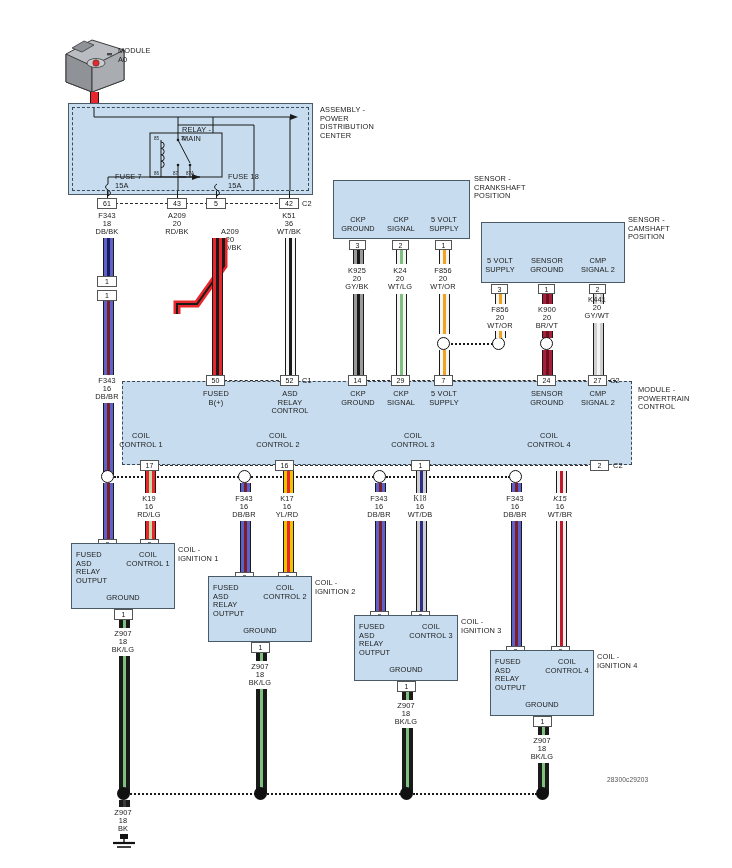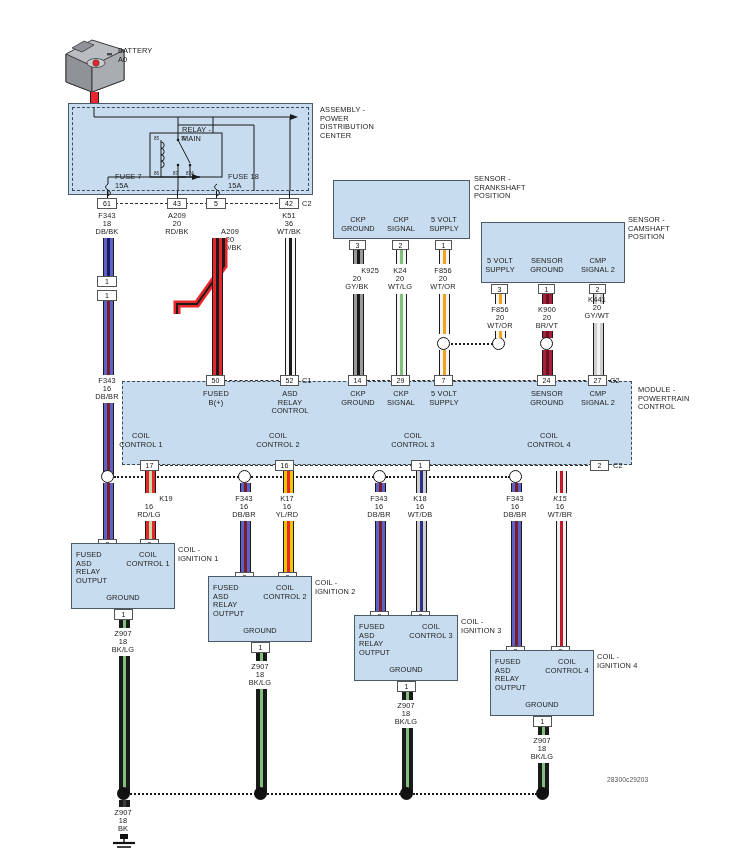--- a/index.html
+++ b/index.html
@@ -27,21 +27,21 @@
 
   <svg style="left:62px;top:36px;width:66px;height:60px;">
     <polygon points="4,18 30,4 62,14 62,44 30,56 4,46" fill="#b9bcc0" stroke="#3a3a3a" stroke-width="1"></polygon>
     <polygon points="4,18 30,30 30,56 4,46" fill="#8f9398" stroke="#3a3a3a" stroke-width="1"></polygon>
     <polygon points="30,30 62,14 62,44 30,56" fill="#a9adb2" stroke="#3a3a3a" stroke-width="1"></polygon>
     <polygon points="10,12 22,5 32,9 20,16" fill="#8f9398" stroke="#3a3a3a" stroke-width=".8"></polygon>
     <ellipse cx="34" cy="27" rx="9" ry="4.5" fill="#c8ccd0" stroke="#3a3a3a" stroke-width=".8"></ellipse>
     <circle cx="34" cy="27" r="3.2" fill="#e8262b" stroke="#3a3a3a" stroke-width=".6"></circle>
     <rect x="45" y="17" width="5" height="2.4" fill="#4a4a4a"></rect>
   </svg>
-  <div class="lbl" style="left:118px;top:47px;">BATTERY</div>
+  <div class="lbl" style="left:118px;top:47px;">MODULE</div>
   <div class="lbl" style="left:118px;top:56px;">A0</div>
 
   <div class="wire" style="left:90px;top:92px;width:7px;height:18px;background:#e8262b;border-left:1px solid #1a1a1a;border-right:1px solid #1a1a1a;"></div>
 
   <div class="box" style="left:68px;top:103px;width:245px;height:92px;"></div>
   <div class="boxdash" style="left:72px;top:107px;width:237px;height:84px;background:transparent;"></div>
   <div class="lbl" style="left:320px;top:106px;">ASSEMBLY -
 POWER
 DISTRIBUTION
 CENTER</div>
@@ -177,21 +177,21 @@
   <div class="wire" style="left:353px;top:250px;width:9px;height:14px;
               background:linear-gradient(90deg,#9a9a9a 0 3px,#1a1a1a 3px 6px,#9a9a9a 6px 9px);
               border-left:1px solid #1a1a1a;border-right:1px solid #1a1a1a;"></div>
   <div class="wire" style="left:396px;top:250px;width:9px;height:14px;
               background:linear-gradient(90deg,#f5f5f5 0 3px,#7fc07f 3px 6px,#f5f5f5 6px 9px);
               border-left:1px solid #1a1a1a;border-right:1px solid #1a1a1a;"></div>
   <div class="wire" style="left:439px;top:250px;width:9px;height:14px;
               background:linear-gradient(90deg,#f5f5f5 0 3px,#f0a31e 3px 6px,#f5f5f5 6px 9px);
               border-left:1px solid #1a1a1a;border-right:1px solid #1a1a1a;"></div>
 
-  <div class="lbl c" style="left:335px;top:267px;width:44px;text-align:right;">K925</div>
+  <div class="lbl c" style="left:335px;top:267px;width:44px;">K925</div>
   <div class="lbl c" style="left:335px;top:275px;width:44px;">20</div>
   <div class="lbl c" style="left:335px;top:283px;width:44px;">GY/BK</div>
 
   <div class="lbl c" style="left:378px;top:267px;width:44px;">K24</div>
   <div class="lbl c" style="left:378px;top:275px;width:44px;">20</div>
   <div class="lbl c" style="left:378px;top:283px;width:44px;">WT/LG</div>
 
   <div class="lbl c" style="left:421px;top:267px;width:44px;">F856</div>
   <div class="lbl c" style="left:421px;top:275px;width:44px;">20</div>
   <div class="lbl c" style="left:421px;top:283px;width:44px;">WT/OR</div>
@@ -316,21 +316,21 @@
   <div class="dotline" style="left:114px;top:476px;width:125px;"></div>
   <div class="circ" style="left:238px;top:470px;width:13px;height:13px;"></div>
   <div class="dotline" style="left:251px;top:476px;width:123px;"></div>
   <div class="circ" style="left:373px;top:470px;width:13px;height:13px;"></div>
   <div class="dotline" style="left:386px;top:476px;width:124px;"></div>
   <div class="circ" style="left:509px;top:470px;width:13px;height:13px;"></div>
 
   <div class="wire" style="left:145px;top:471px;width:9px;height:22px;
               background:linear-gradient(90deg,#e8262b 0 3px,#bfe0a8 3px 6px,#e8262b 6px 9px);
               border-left:1px solid #1a1a1a;border-right:1px solid #1a1a1a;"></div>
-  <div class="lbl c" style="left:143px;top:495px;width:46px;">K19</div>
+  <div class="lbl c" style="left:126px;top:495px;width:46px;">K19</div>
   <div class="lbl c" style="left:126px;top:503px;width:46px;">16</div>
   <div class="lbl c" style="left:126px;top:511px;width:46px;">RD/LG</div>
   <div class="wire" style="left:145px;top:521px;width:9px;height:18px;
               background:linear-gradient(90deg,#e8262b 0 3px,#bfe0a8 3px 6px,#e8262b 6px 9px);
               border-left:1px solid #1a1a1a;border-right:1px solid #1a1a1a;"></div>
 
   <div class="wire" style="left:103px;top:483px;width:9px;height:9px;
               background:linear-gradient(90deg,#5d62c9 0 3px,#7a1f27 3px 6px,#5d62c9 6px 9px);
               border-left:1px solid #1a1a1a;border-right:1px solid #1a1a1a;"></div>
   <div class="wire" style="left:103px;top:492px;width:9px;height:47px;
@@ -363,21 +363,21 @@
   <div class="lbl c" style="left:356px;top:495px;width:46px;">F343</div>
   <div class="lbl c" style="left:356px;top:503px;width:46px;">16</div>
   <div class="lbl c" style="left:356px;top:511px;width:46px;">DB/BR</div>
   <div class="wire" style="left:375px;top:521px;width:9px;height:90px;
               background:linear-gradient(90deg,#5d62c9 0 3px,#7a1f27 3px 6px,#5d62c9 6px 9px);
               border-left:1px solid #1a1a1a;border-right:1px solid #1a1a1a;"></div>
 
   <div class="wire" style="left:416px;top:471px;width:9px;height:22px;
               background:linear-gradient(90deg,#cfcfcf 0 3px,#2b2f86 3px 6px,#cfcfcf 6px 9px);
               border-left:1px solid #1a1a1a;border-right:1px solid #1a1a1a;"></div>
-  <div class="lbl c" style="left:397px;top:495px;width:46px;">K18</div>
+  <div class="lbl c" style="left:397px;top:495px;width:46px;font-family:Liberation Serif, serif;">K18</div>
   <div class="lbl c" style="left:397px;top:503px;width:46px;">16</div>
   <div class="lbl c" style="left:397px;top:511px;width:46px;">WT/DB</div>
   <div class="wire" style="left:416px;top:521px;width:9px;height:90px;
               background:linear-gradient(90deg,#cfcfcf 0 3px,#2b2f86 3px 6px,#cfcfcf 6px 9px);
               border-left:1px solid #1a1a1a;border-right:1px solid #1a1a1a;"></div>
 
   <div class="wire" style="left:511px;top:483px;width:9px;height:9px;
               background:linear-gradient(90deg,#5d62c9 0 3px,#7a1f27 3px 6px,#5d62c9 6px 9px);
               border-left:1px solid #1a1a1a;border-right:1px solid #1a1a1a;"></div>
   <div class="lbl c" style="left:492px;top:495px;width:46px;">F343</div>

